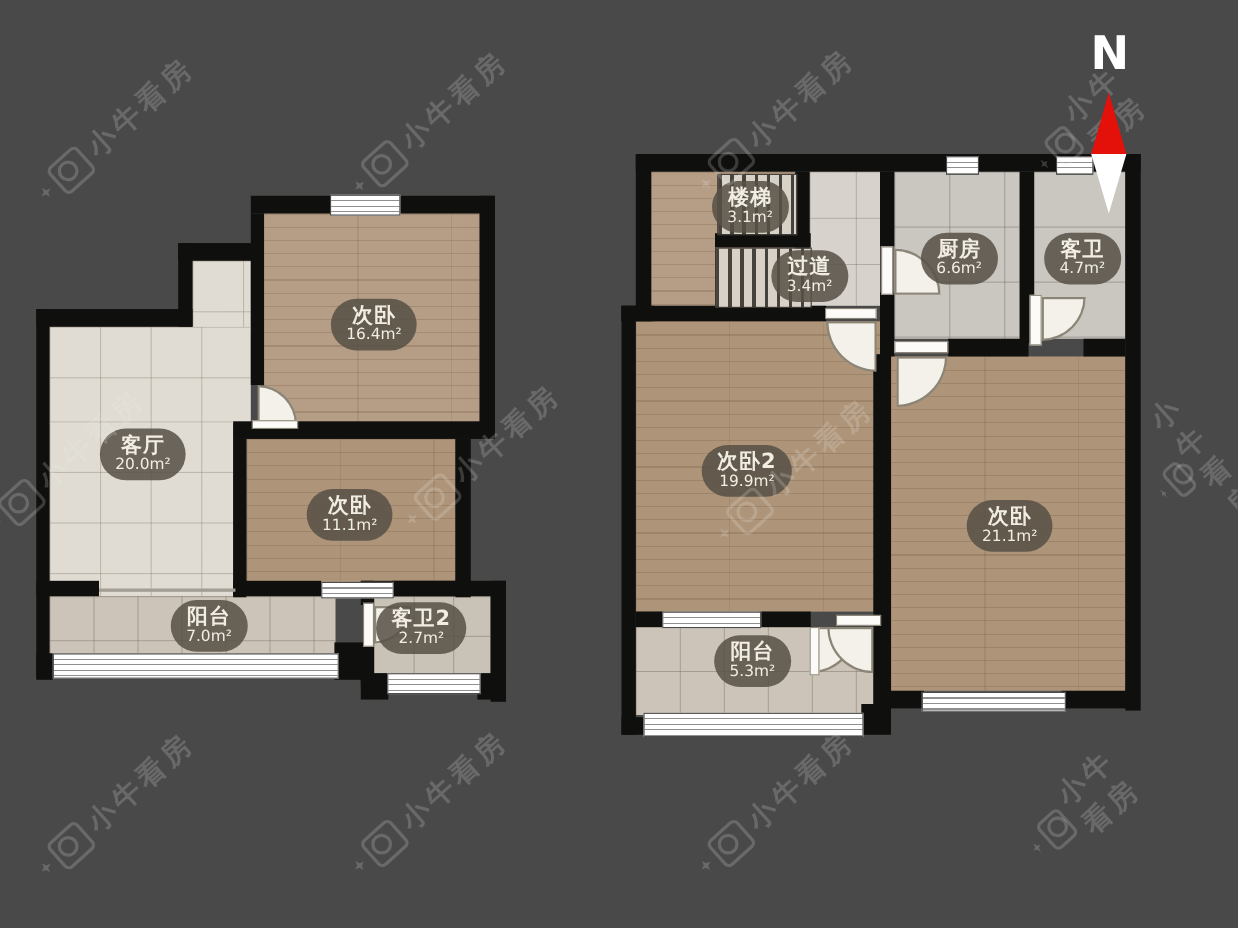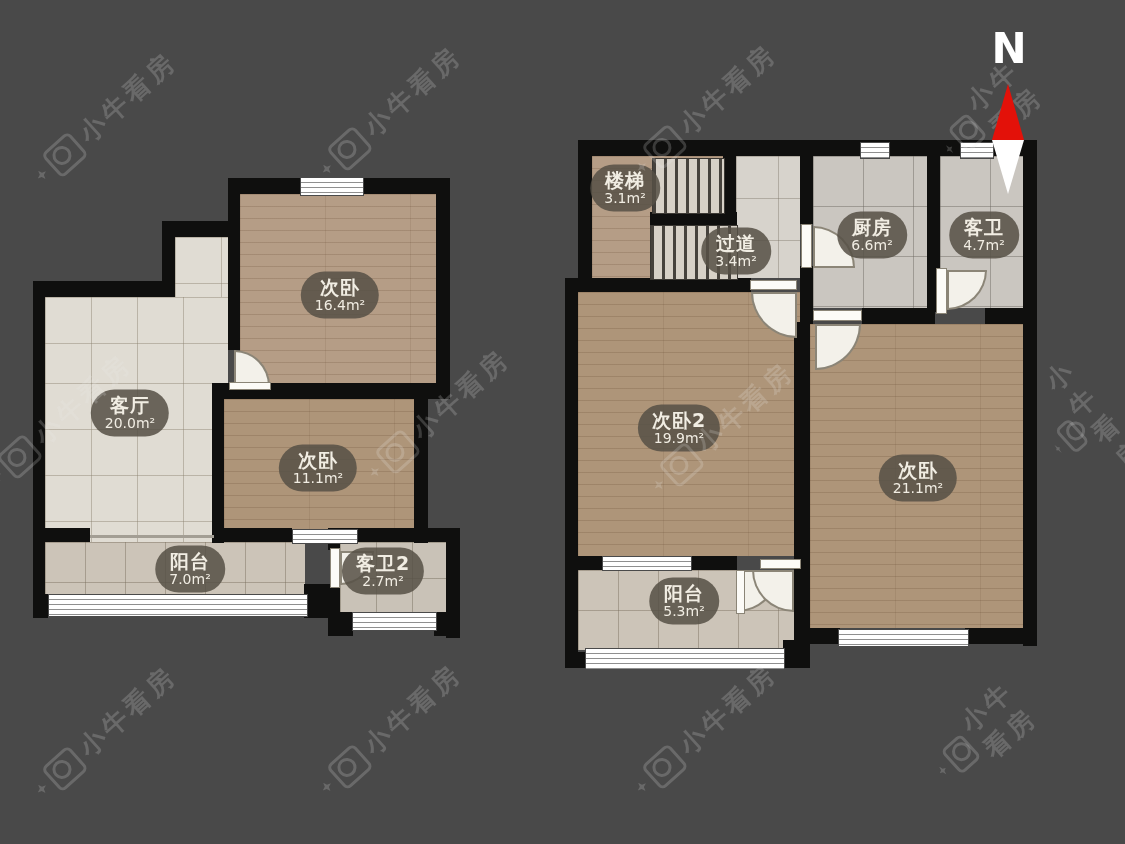--- a/index.html
+++ b/index.html
@@ -193,21 +193,21 @@
     <div class="leaf" style="left:936px;top:268px;width:11px;height:46px;"></div>
     <div class="door br-bl" style="left:751px;top:292px;width:46px;height:46px;"></div>
     <div class="leaf" style="left:750px;top:280px;width:47px;height:10px;"></div>
     <div class="door br-br" style="left:815px;top:324px;width:46px;height:46px;"></div>
     <div class="leaf" style="left:813px;top:310px;width:49px;height:11px;"></div>
     <div class="door br-br" style="left:737px;top:570px;width:42px;height:42px;"></div>
     <div class="door br-bl" style="left:752px;top:570px;width:42px;height:42px;"></div>
     <div class="leaf" style="left:736px;top:570px;width:9px;height:44px;"></div>
     <div class="leaf" style="left:760px;top:559px;width:41px;height:10px;"></div>
 
-    <div class="rlabel" style="left:625px;top:188px;">
+    <div class="rlabel" style="left:682px;top:188px;">
       <span class="nm">楼梯</span>
         <span class="ar">3.1m²</span>
     </div>
     <div class="rlabel" style="left:736px;top:251px;">
       <span class="nm">过道</span>
         <span class="ar">3.4m²</span>
     </div>
     <div class="rlabel" style="left:872px;top:235px;">
       <span class="nm">厨房</span>
         <span class="ar">6.6m²</span>

